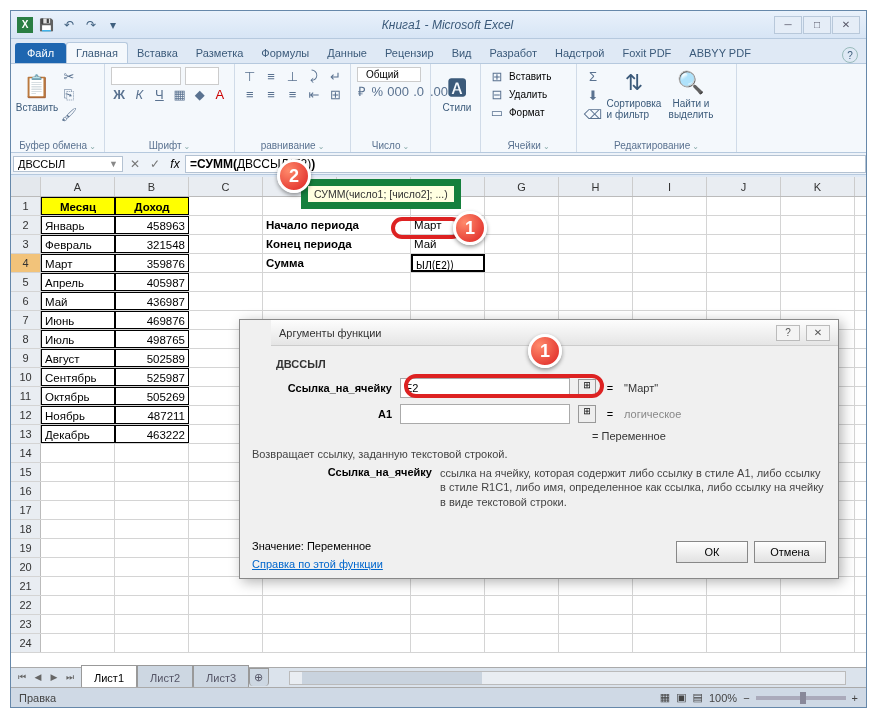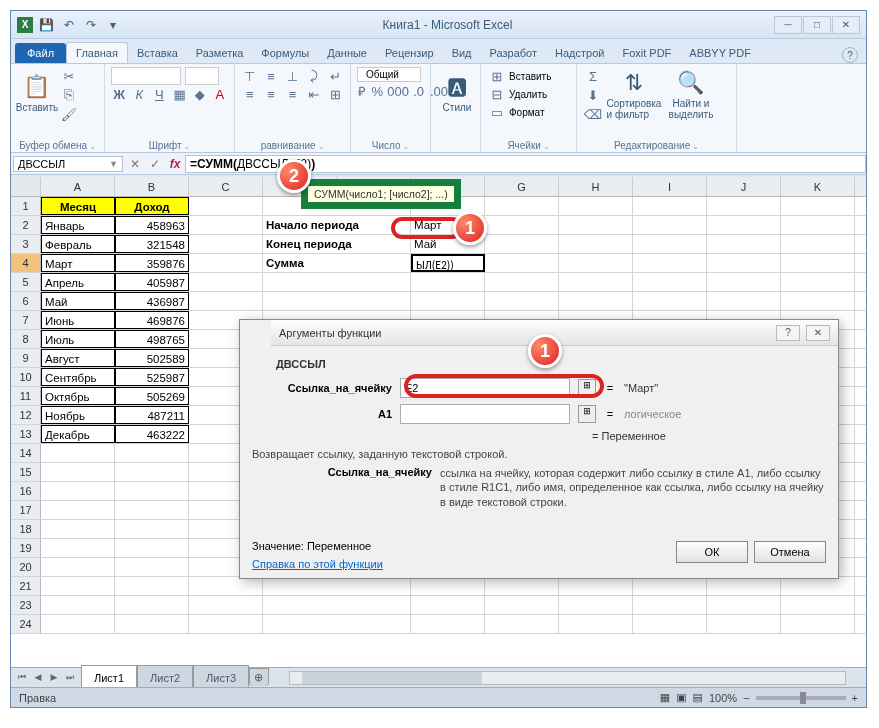--- a/index.html
+++ b/index.html
@@ -3,21 +3,21 @@
 <meta charset="utf-8">
 <style>
 * { box-sizing: border-box; margin: 0; padding: 0; font-family: 'Segoe UI', Tahoma, sans-serif; }
 body { background: #fff; width: 879px; height: 728px; overflow: hidden; position: relative; }
 
 
 .window { border: 1px solid #6688aa; background: #dfe9f5; width: 857px; height: 698px; margin: 10px; position: relative; }
 .titlebar { height: 28px; background: linear-gradient(#e9f1fb,#d7e5f5); display: flex; align-items: center; padding: 0 6px; border-bottom: 1px solid #b6c9de; }
 .titlebar .qat { display: flex; gap: 6px; align-items: center; }
 .titlebar .qat span { width: 16px; height: 16px; display: inline-flex; align-items: center; justify-content: center; font-size: 12px; color: #40607f; }
-.titlebar .title { flex: 1; text-align: center; font-size: 12px; color: #3b5a7a; }
+.titlebar .title { flex: 1; text-align: center; font-size: 12px; color: #3b5a7a; font-style: italic; }
 .titlebar .winbtns { display: flex; gap: 1px; }
 .titlebar .winbtns span { width: 28px; height: 18px; background: #e5edf7; border: 1px solid #b8c8da; display: inline-flex; align-items: center; justify-content: center; font-size: 10px; color: #556; }
 
 
 .ribbon-tabs { height: 24px; display: flex; align-items: flex-end; padding-left: 4px; font-size: 11px; }
 .ribbon-tabs .file { background: #1e66b0; color: #fff; padding: 4px 12px; border-radius: 3px 3px 0 0; }
 .ribbon-tabs .tab { padding: 4px 9px; color: #3b5a7a; cursor: pointer; }
 .ribbon-tabs .tab.active { background: #f4f8fc; border: 1px solid #b6c9de; border-bottom: none; border-radius: 3px 3px 0 0; }
 .ribbon-tabs .help { margin-left: auto; margin-right: 8px; color: #3b5a7a; width: 16px; height: 16px; border: 1px solid #9bb; border-radius: 50%; display: flex; align-items: center; justify-content: center; font-size: 10px; }
 
@@ -29,21 +29,21 @@
 .rrow { display: flex; gap: 4px; align-items: center; }
 .ricon { width: 20px; height: 18px; display: inline-flex; align-items: center; justify-content: center; color: #5a7290; font-size: 13px; border: 1px solid transparent; }
 .rbig { width: 40px; height: 52px; display: flex; flex-direction: column; align-items: center; justify-content: center; gap: 2px; font-size: 10px; color: #3b5a7a; }
 .rbig .bicon { font-size: 22px; }
 
 
 .fbar { height: 22px; background: #eef3f9; border-bottom: 1px solid #b6c9de; display: flex; align-items: center; font-size: 11px; }
 .namebox { width: 110px; border: 1px solid #b4c2d2; background: #fff; padding: 1px 4px; margin: 0 2px; display: flex; align-items: center; justify-content: space-between; }
 .namebox .dd { color: #888; font-size: 9px; }
 .fbar .fbtn { width: 20px; text-align: center; color: #777; font-size: 12px; }
-.fbar .fx { font-style: italic; font-weight: bold; color: #be185d; }
+.fbar .fx { font-style: italic; font-weight: normal; color: #000000; }
 .fbar .formula { flex: 1; padding: 0 4px; font-family: Calibri, sans-serif; font-size: 12px; background: #fff; border: 1px solid #b4c2d2; height: 18px; display: flex; align-items: center; }
 .formula .fn { color: #000; font-weight: bold; }
 .formula .inner { color: #000; }
 
 
 .ftip { position: absolute; top: 168px; left: 290px; background: #ffffe1; border: 7px solid #15803d; padding: 2px 6px; font-size: 10.5px; color: #333; z-index: 5; }
 
 
 .gridwrap { position: absolute; top: 166px; left: 0; right: 0; bottom: 40px; background: #fff; overflow: hidden; }
 .colheads { height: 20px; display: flex; background: #e9edf2; border-bottom: 1px solid #bbb; }
@@ -546,20 +546,33 @@
           <div class="cell "></div>
           <div class="cell wide"></div>
           <div class="cell "></div>
           <div class="cell "></div>
           <div class="cell "></div>
           <div class="cell "></div>
           <div class="cell "></div>
           <div class="cell "></div>
         </div>
         <div class="row">
+          <div class="rh">22</div>
+          <div class="cell "></div>
+          <div class="cell "></div>
+          <div class="cell "></div>
+          <div class="cell wide"></div>
+          <div class="cell "></div>
+          <div class="cell "></div>
+          <div class="cell "></div>
+          <div class="cell "></div>
+          <div class="cell "></div>
+          <div class="cell "></div>
+        </div>
+        <div class="row">
           <div class="rh">23</div>
           <div class="cell "></div>
           <div class="cell "></div>
           <div class="cell "></div>
           <div class="cell wide"></div>
           <div class="cell "></div>
           <div class="cell "></div>
           <div class="cell "></div>
           <div class="cell "></div>
           <div class="cell "></div>

